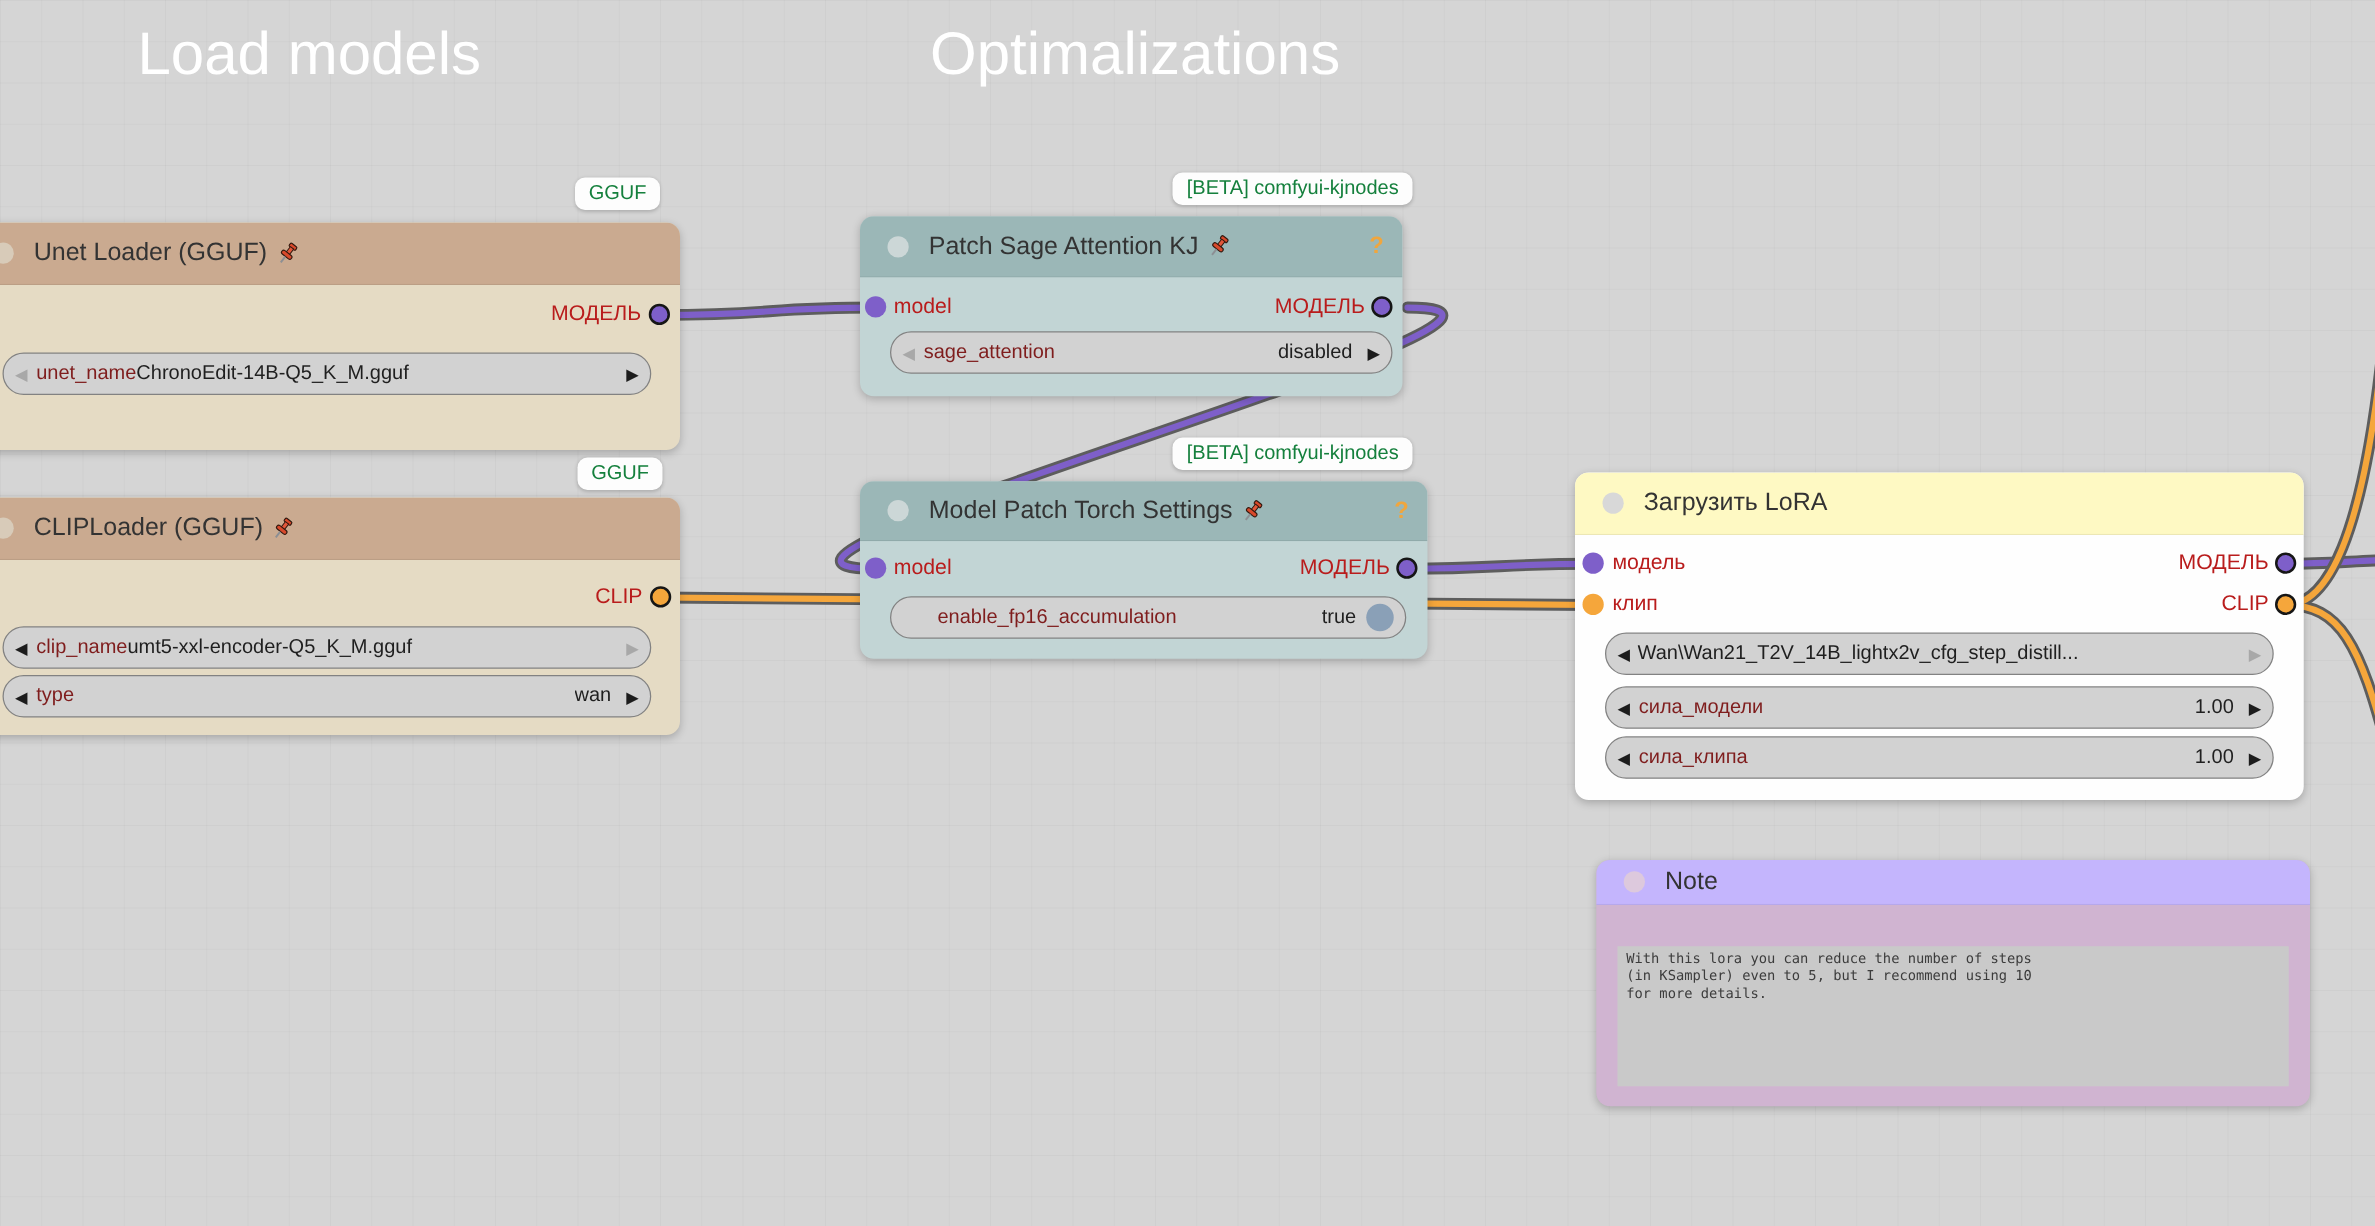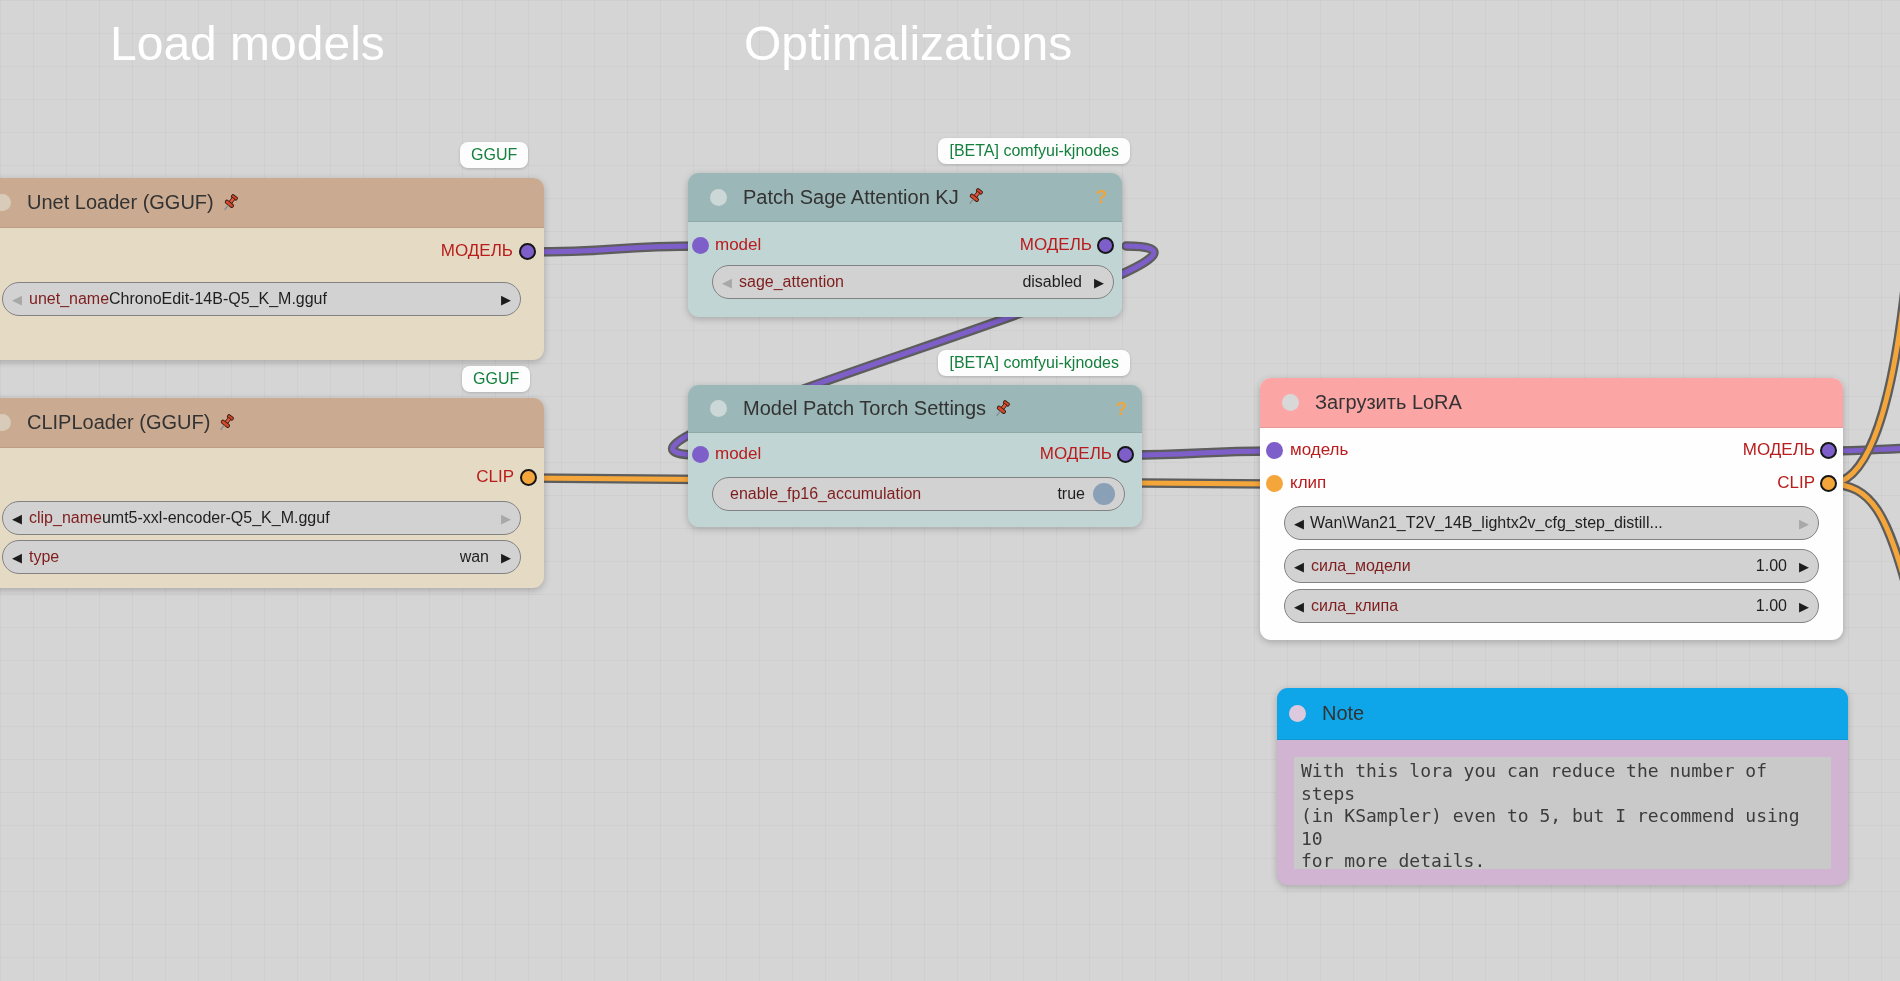--- a/index.html
+++ b/index.html
@@ -27,21 +27,21 @@
   .arr{font-size:13px;color:#1c1c1c;flex:none;line-height:1;}
   .arr.dim{color:#a8a8a8;}
   .wlabel{color:#7f1d1d;margin-left:7px;white-space:nowrap;}
   .wvalue{color:#1f1f1f;white-space:nowrap;overflow:hidden;text-overflow:ellipsis;}
   .v-center{flex:1;text-align:left;}
   .v-right{margin-right:12px;}
   .v-left{flex:1;text-align:left;margin-left:6px;}
   .grow{flex:1;}
   .toggle{width:22px;height:22px;border-radius:50%;flex:none;margin-left:8px;}
   .badge{position:absolute;background:#fdfdfd;border-radius:8px;font-size:16px;color:#15803d;padding:4px 11px;box-shadow:0 1px 3px rgba(0,0,0,0.18);white-space:nowrap;z-index:3;}
-  .notebox{position:absolute;background:#c9c9c9;font-family:"DejaVu Sans Mono",monospace;font-size:18px;line-height:1.25;color:#3c3c3c;white-space:pre-wrap;padding:3px 7px;box-sizing:border-box;border:none;}
+  .notebox{position:absolute;background:#c9c9c9;font-family:"DejaVu Sans Mono",monospace;font-size:11px;line-height:1.25;color:#3c3c3c;white-space:pre-wrap;padding:3px 7px;box-sizing:border-box;border:none;}
 </style>
 </head>
 <body>
 
 <div id="canvas">
 
   <svg id="wires" width="1900" height="981">
 
     <g fill="none" stroke-linecap="round">
       <path d="M 527 252 C 627 252 604 246 704 246" stroke-width="9.5" stroke="#5D5D5D"></path>
@@ -157,29 +157,29 @@
           <line x1="12" y1="15.2" x2="12" y2="21.5" stroke="#8c8f94" stroke-width="1.7"></line>
         </g>
       </svg>
       <span class="help" style="color: rgb(240, 166, 62);">?</span>
     </div>
     <span class="pdot" style="top: 61px; left: 4px; background: rgb(126, 95, 201);"></span>
     <span class="port" style="top:59px;left:27px;">model</span>
     <span class="port" style="top:59px;right:30px;">МОДЕЛЬ</span>
     <span class="pdot ring" style="top: 61px; right: 8px; background: rgb(126, 95, 201);"></span>
     <div class="widget" style="left:24px;top:92px;width:413px;height:34px;">
-      <span class="wlabel" style="margin-left:8px;">enable_fp16_accumulation</span>
+      <span class="wlabel" style="margin-left:28px;">enable_fp16_accumulation</span>
       <span class="grow"></span>
       <span class="wvalue">true</span>
       <span class="toggle" style="background:#8aa0b7;"></span>
     </div>
   </div>
 
   <div class="node" style="left:1260px;top:378px;width:583px;height:262px;background:#fefefe;">
-    <div class="nheader" style="height:50px;background:#fca5a5;padding-left:22px;">
+    <div class="nheader" style="height:50px;background:#fef9c3;padding-left:22px;">
       <span class="cdot" style="background:#d8d8d8;"></span>
       <span class="ntitle">Загрузить LoRA</span>
     </div>
     <span class="pdot" style="top: 64px; left: 6px; background: rgb(126, 95, 201);"></span>
     <span class="port" style="top:62px;left:30px;">модель</span>
     <span class="port" style="top:62px;right:28px;">МОДЕЛЬ</span>
     <span class="pdot ring" style="top: 64px; right: 6px; background: rgb(126, 95, 201);"></span>
     <span class="pdot" style="top: 97px; left: 6px; background: rgb(245, 166, 59);"></span>
     <span class="port" style="top:95px;left:30px;">клип</span>
     <span class="port" style="top:95px;right:28px;">CLIP</span>
@@ -199,21 +199,21 @@
     <div class="widget" style="left:24px;top:211px;width:535px;height:34px;">
       <span class="arr">◀</span>
       <span class="wlabel">сила_клипа</span>
       <span class="grow"></span>
       <span class="wvalue v-right">1.00</span>
       <span class="arr">▶</span>
     </div>
   </div>
 
   <div class="node" style="left:1277px;top:688px;width:571px;height:197px;background:#d0b4d1;">
-    <div class="nheader" style="height:52px;background:#0ea5e9;padding-left:12px;">
+    <div class="nheader" style="height:36px;background:#c4b5fd;padding-left:22px;">
       <span class="cdot" style="background:#ddc9dd;"></span>
       <span class="ntitle">Note</span>
     </div>
     <div class="notebox" style="left:17px;top:69px;width:537px;height:112px;">With this lora you can reduce the number of steps
 (in KSampler) even to 5, but I recommend using 10
 for more details.</div>
   </div>
 
   <div class="badge" style="left:460px;top:142px;">GGUF</div>
   <div class="badge" style="left:462px;top:366px;">GGUF</div>

